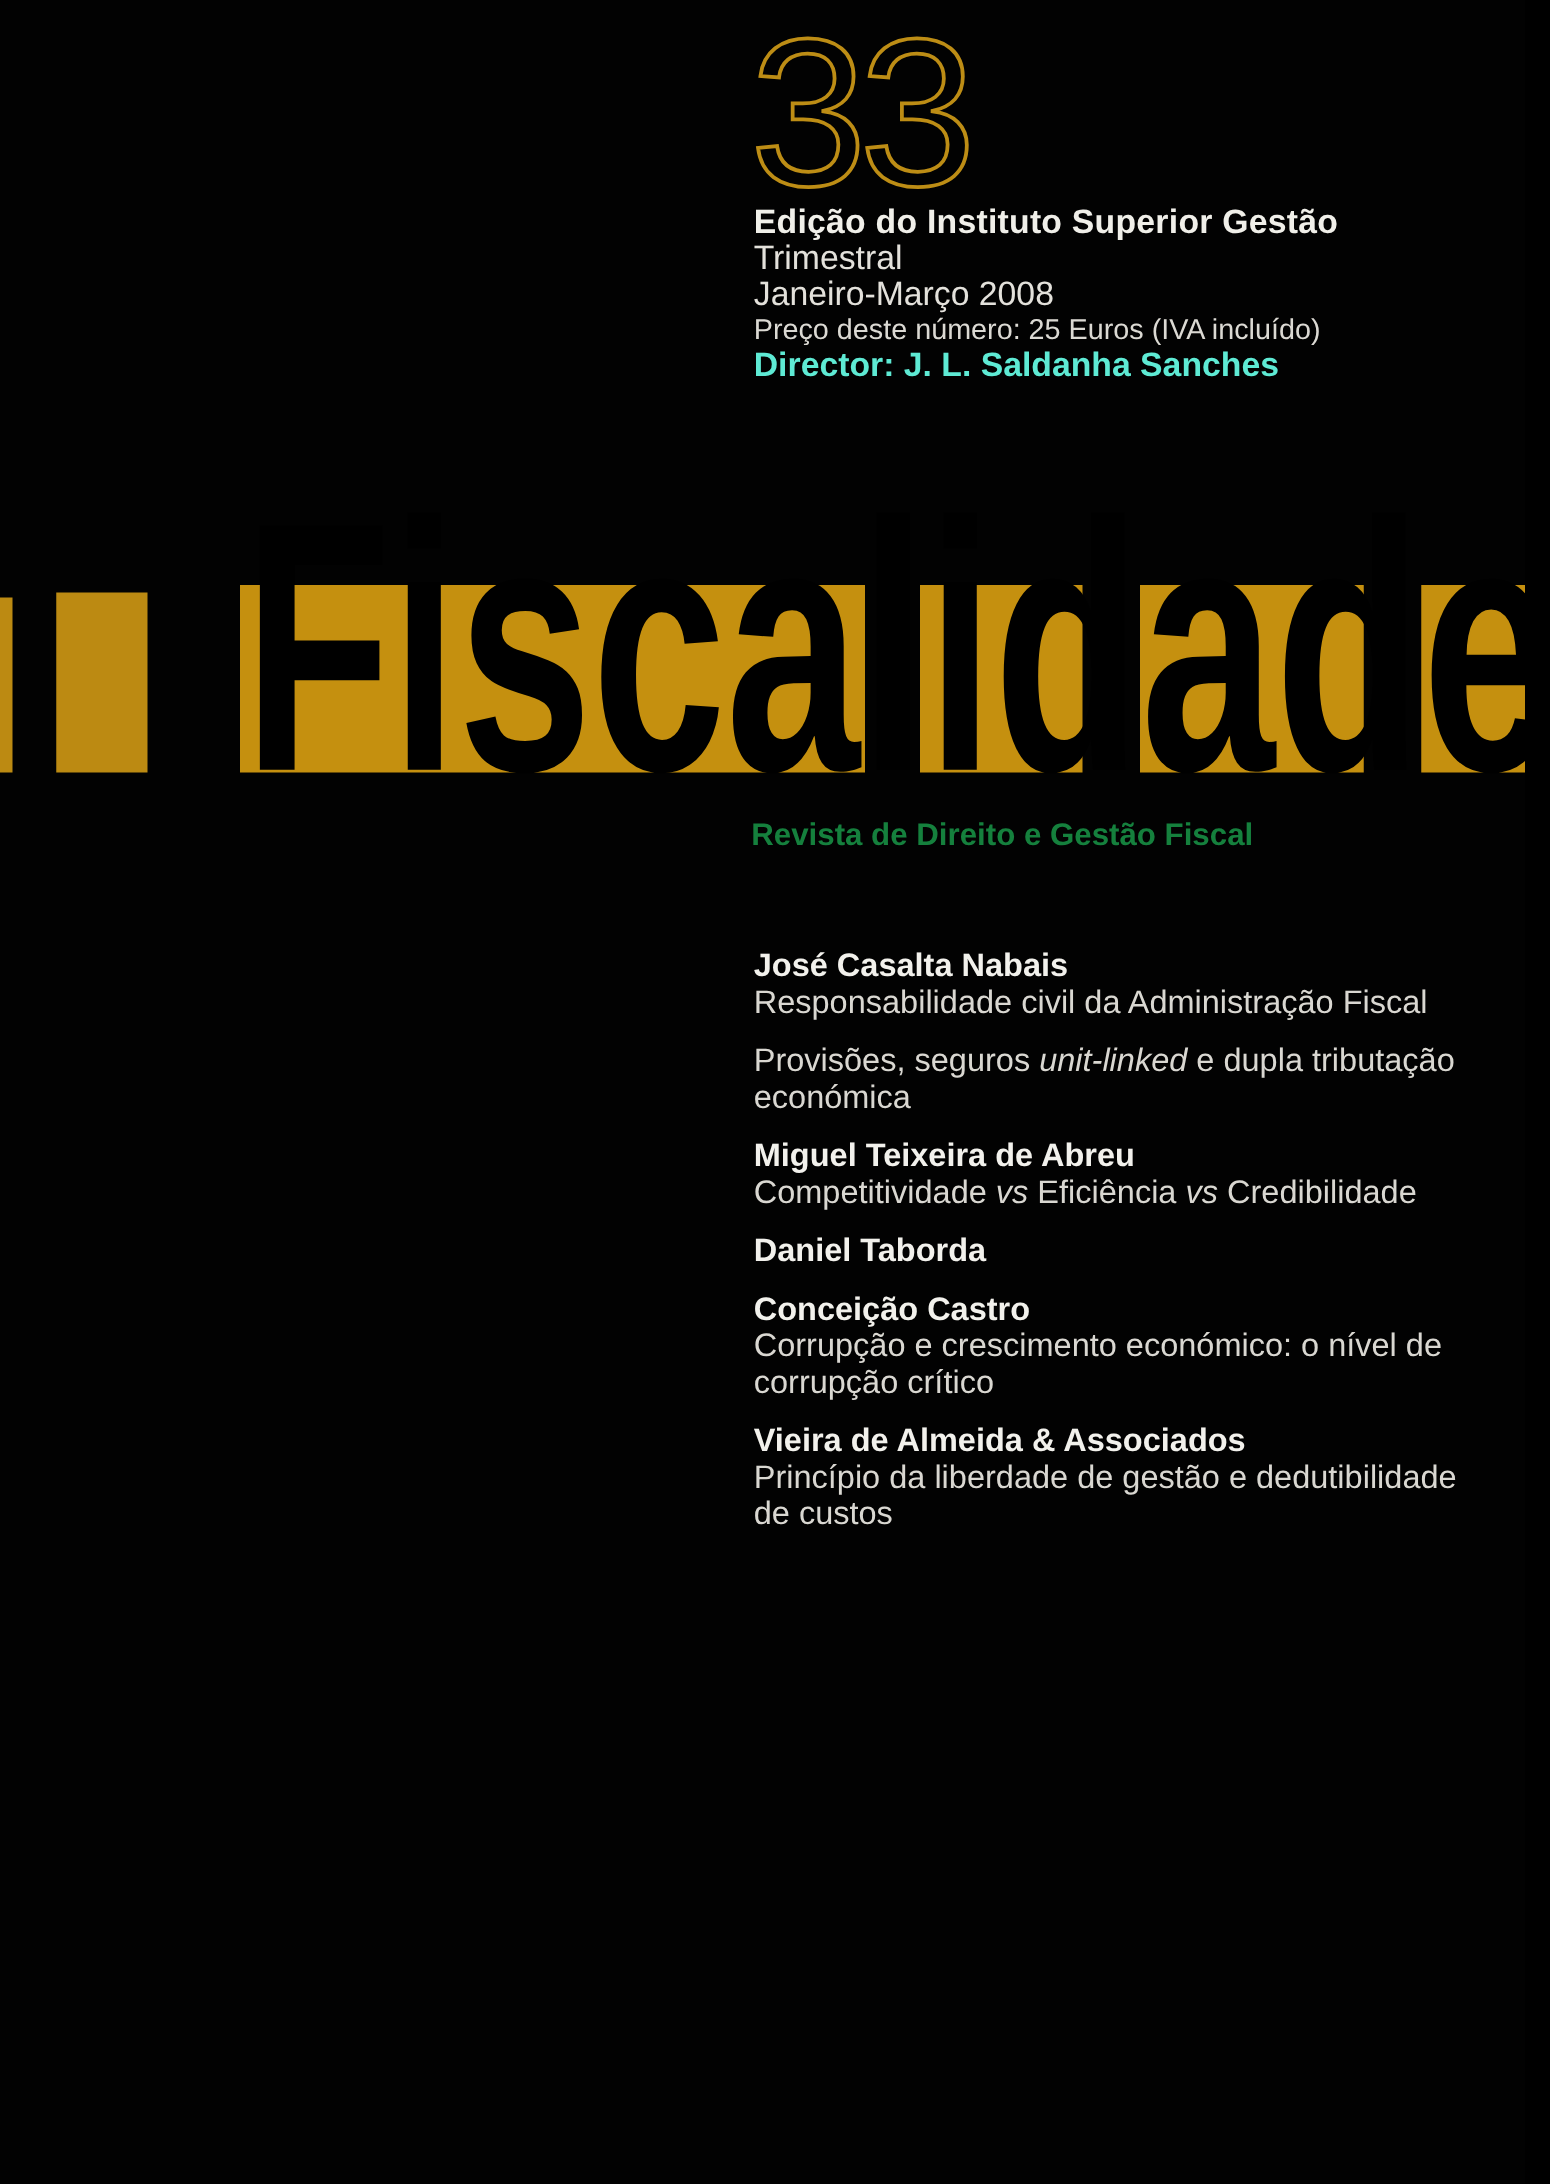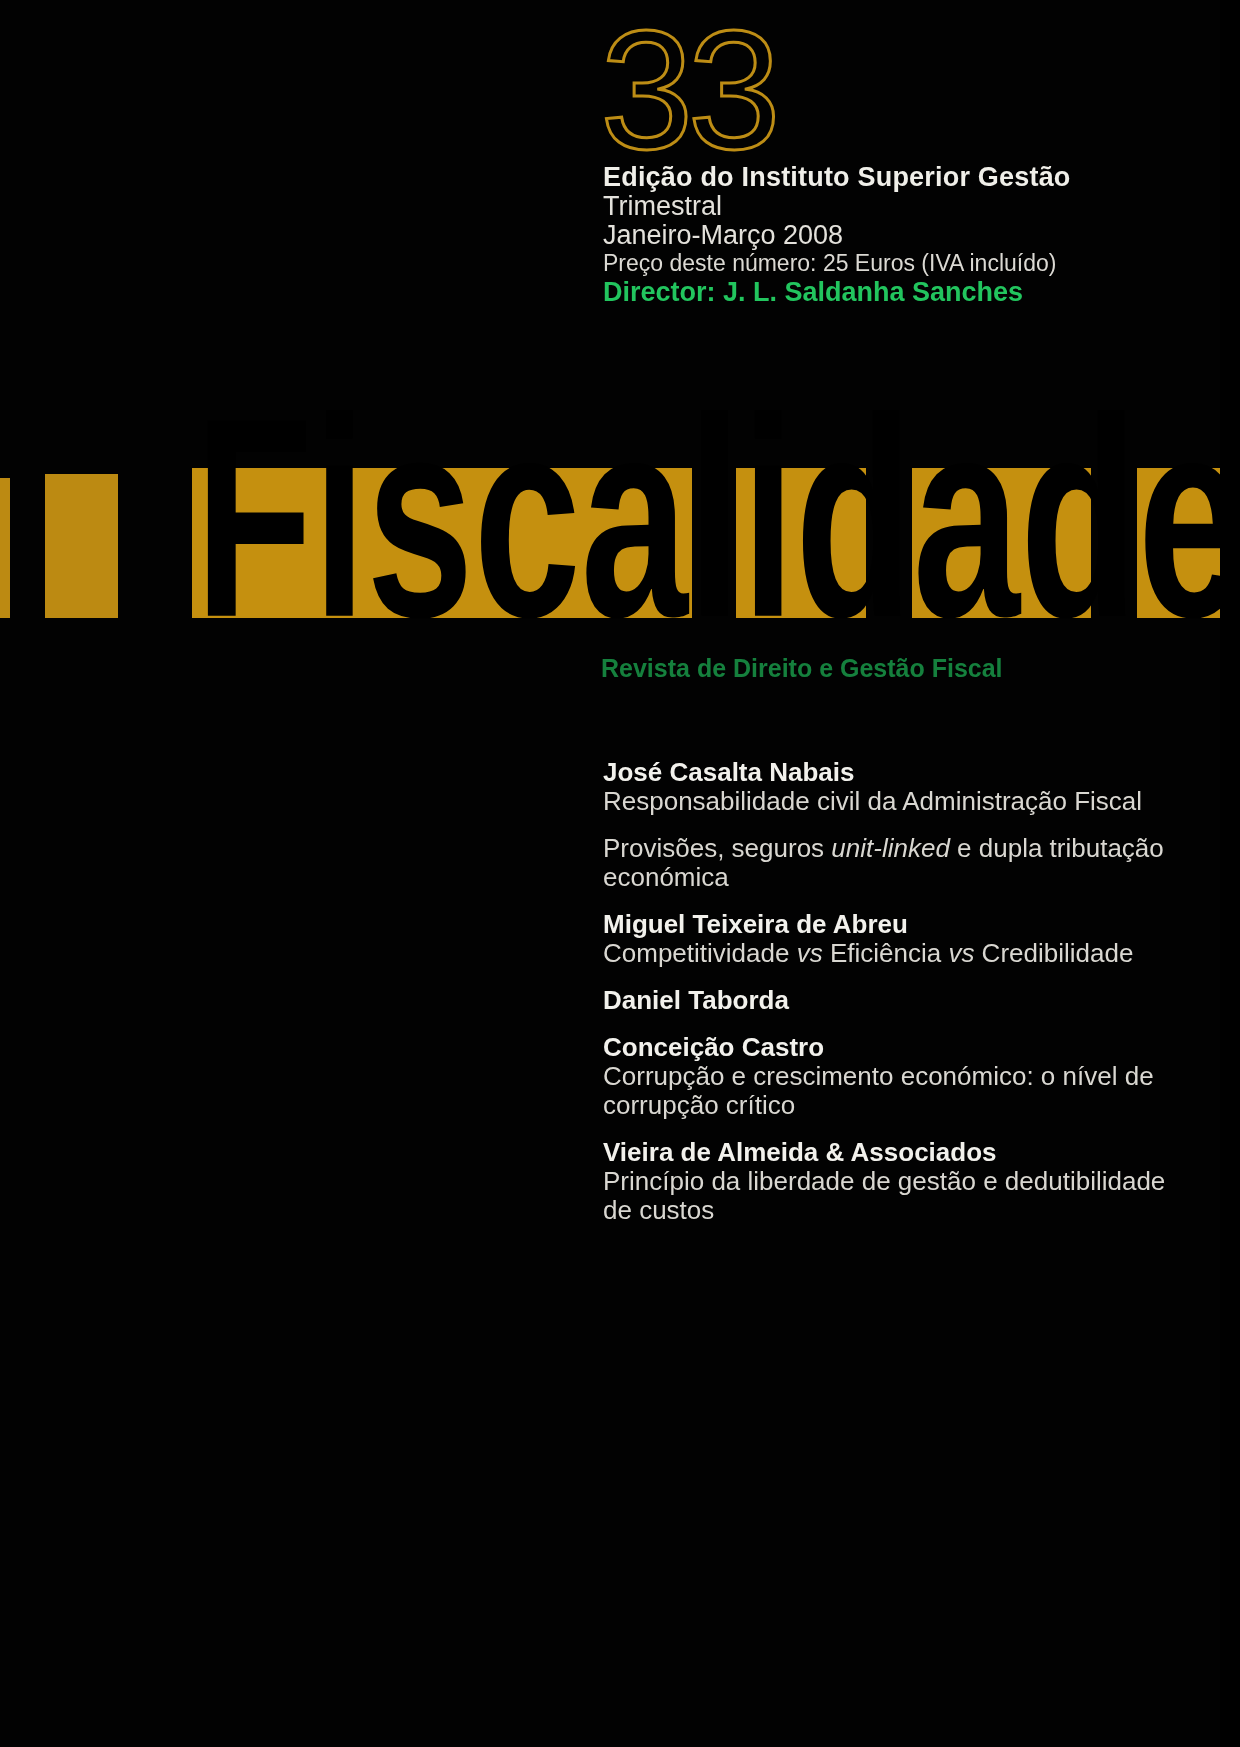--- a/index.html
+++ b/index.html
@@ -13,21 +13,21 @@
   }
   .abs { position:absolute; }
 
   
   .issue-svg { left:598px; top:20px; }
   .hdr { left:603px; white-space:nowrap; }
   .hdr-edition   { top:162px; font-size:27px; font-weight:bold; color:#f0efe9; letter-spacing:0.2px; }
   .hdr-trimestral{ top:191px; font-size:27px; color:#e3e1db; }
   .hdr-period    { top:220px; font-size:27px; color:#e3e1db; }
   .hdr-price     { top:250px; font-size:23px; color:#dbd9d3; }
-  .hdr-director  { top:277px; font-size:27px; font-weight:bold; color:#22c55e; }
+  .hdr-director  { top:277px; font-size:27px; font-weight:bold; color:#5eead4; }
 
   
   .masthead-svg { left:0; top:390px; }
 
   .masthead-subtitle {
     left:601px; top:638px;
     font-size:25px; font-weight:bold; color:#15803d;
     white-space:nowrap;
     margin-top:16px;
   }

